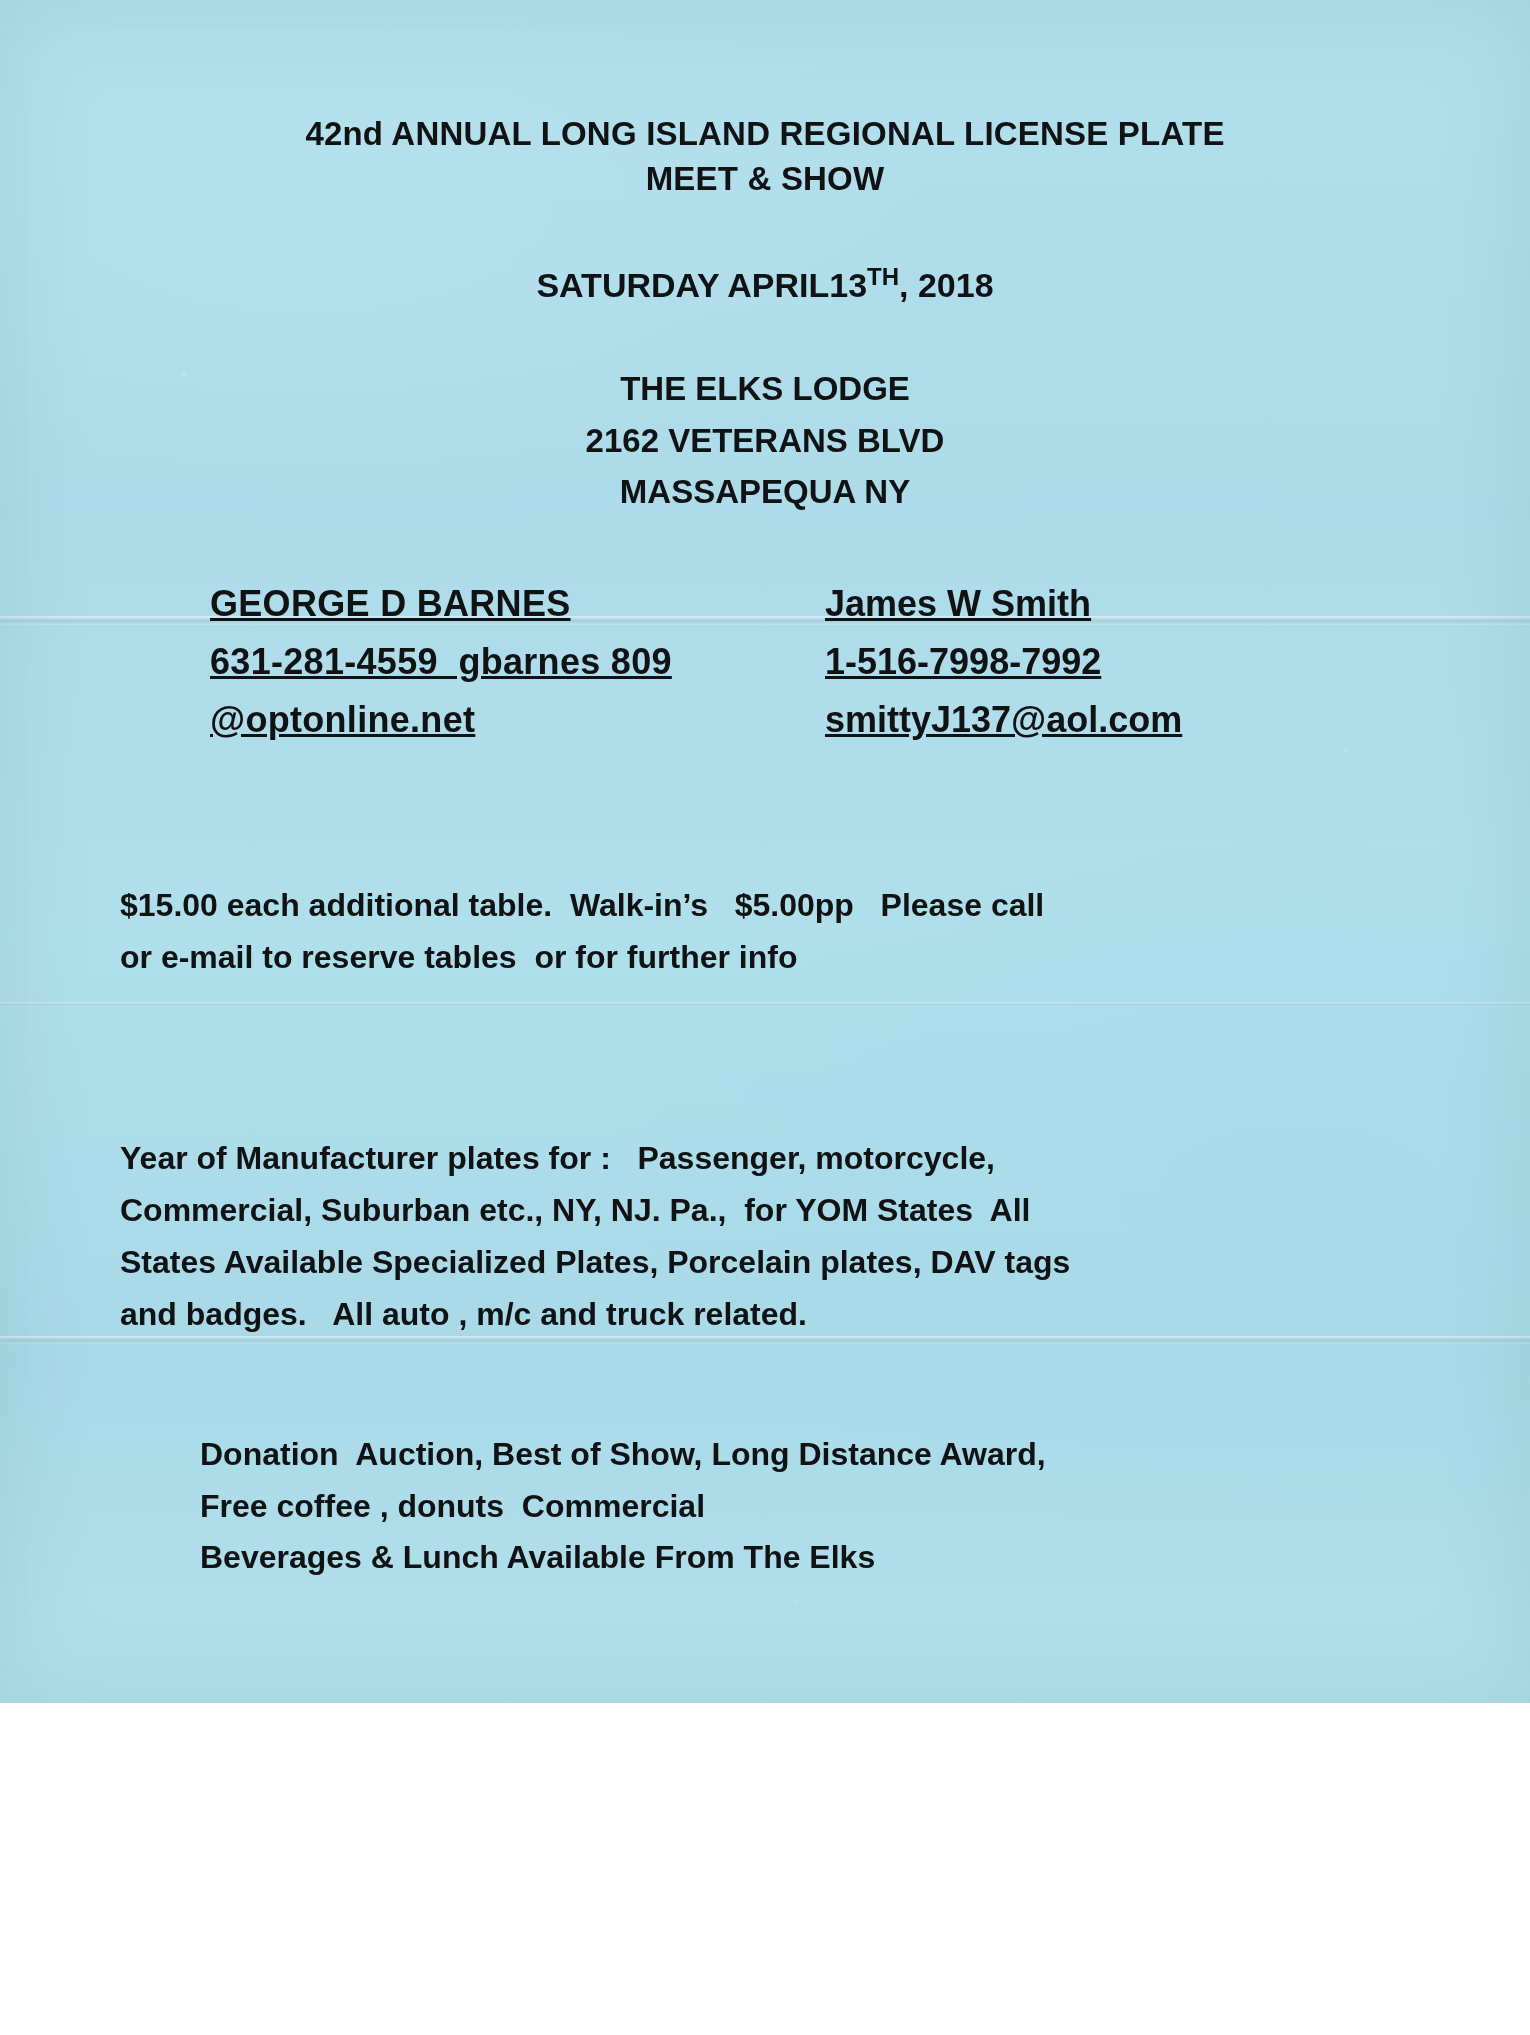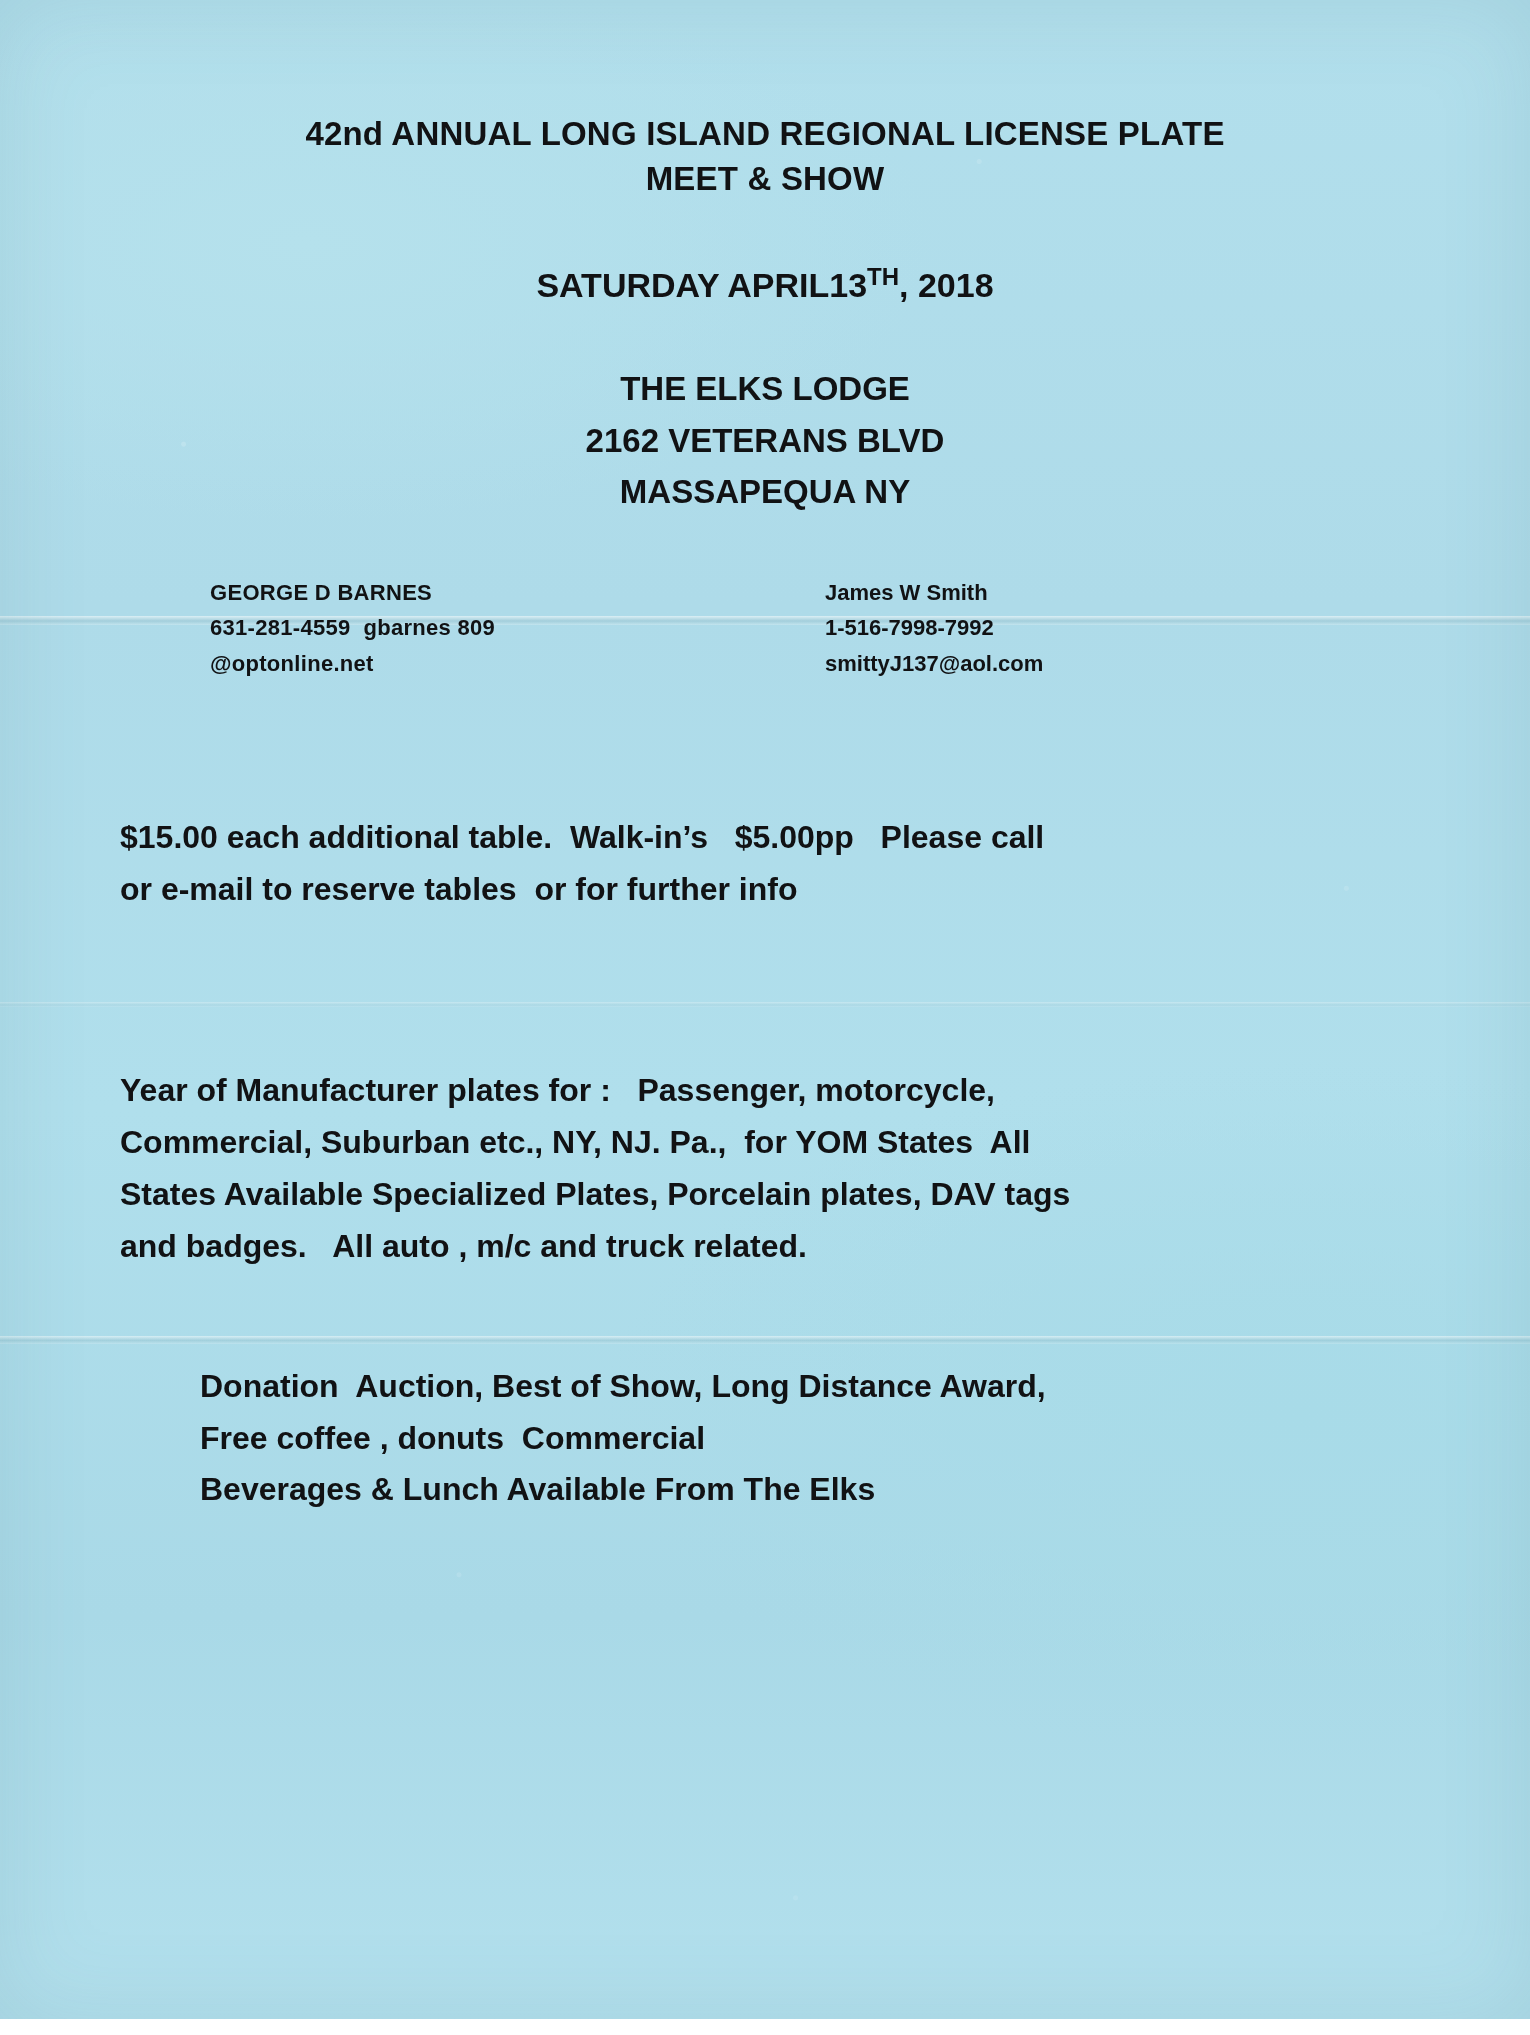--- a/index.html
+++ b/index.html
@@ -9,21 +9,21 @@
   body {
     width: 1530px;
     height: 2035px;
     background: #ffffff;
     font-family: "Liberation Sans", sans-serif;
     overflow: hidden;
   }
   .flyer {
     position: relative;
     width: 1530px;
-    height: 2019px;
+    height: 1703px;
     background:
       radial-gradient(ellipse 900px 400px at 20% 12%, #b5e1ec 0%, rgba(181,225,236,0) 70%),
       radial-gradient(ellipse 1000px 500px at 85% 70%, #a8dbe8 0%, rgba(168,219,232,0) 70%),
       linear-gradient(180deg, #b2dfec 0%, #aedbe9 30%, #b0dfec 55%, #a9d9e7 80%, #b3e0ed 100%);
     color: #111214;
     overflow: hidden;
   }
   
   .crease {
     position: absolute;
@@ -113,24 +113,25 @@
   .hosts {
     display: flex;
     margin-top: 58px;
     padding-left: 100px;
     padding-right: 40px;
   }
   .host {
     flex: 1;
   }
   .host .line {
-    font-size: 22px;
+    font-size: 36px;
     font-weight: bold;
     line-height: 1.62;
     white-space: pre;
+    text-decoration: underline;
   }
   .host.left .line { letter-spacing: 0.3px; }
   .host.right { padding-left: 60px; }
 
   .para {
     margin-top: 70px;
     font-size: 32px;
     font-weight: bold;
     line-height: 1.62;
   }

